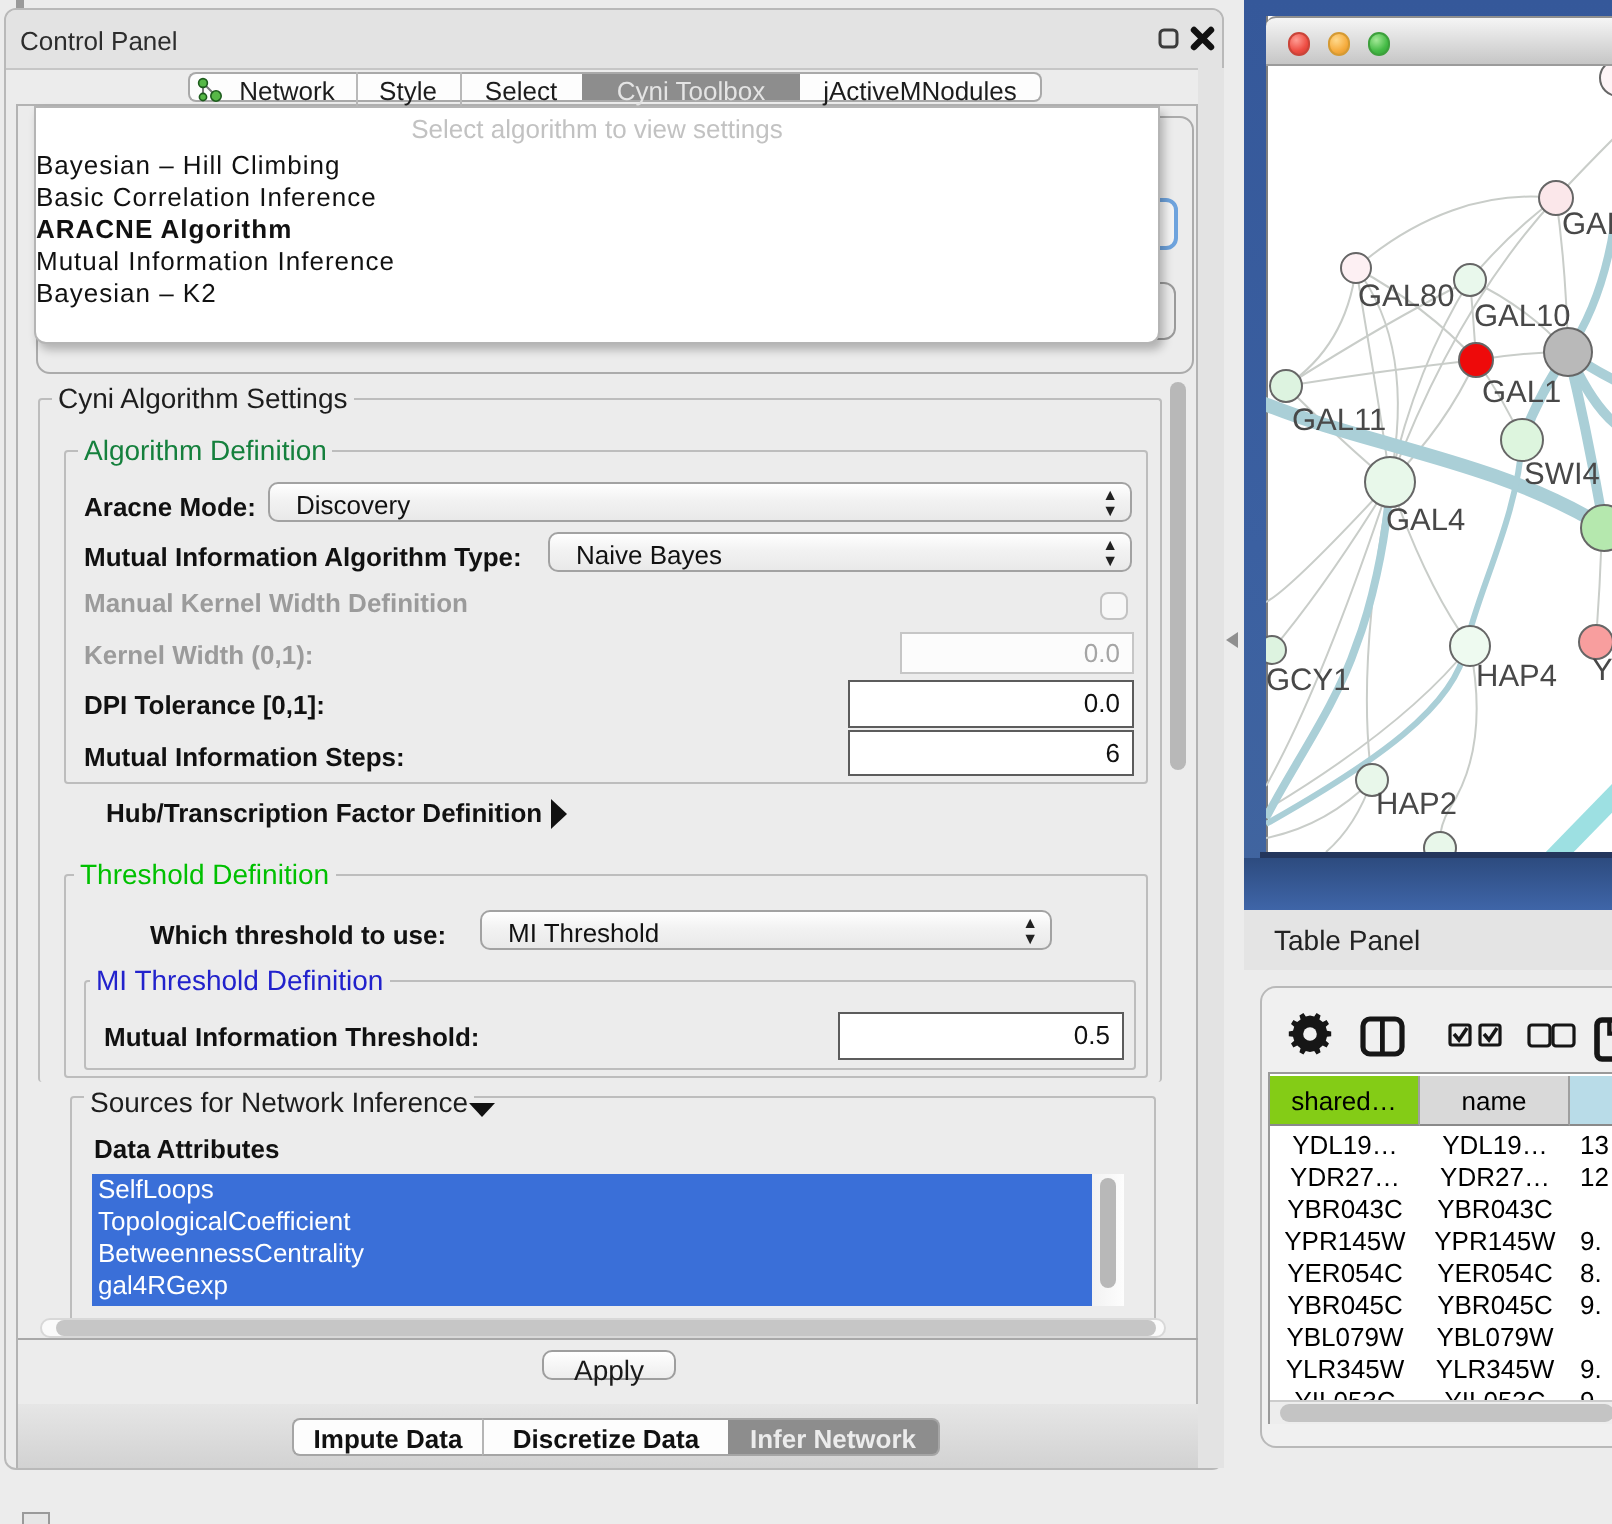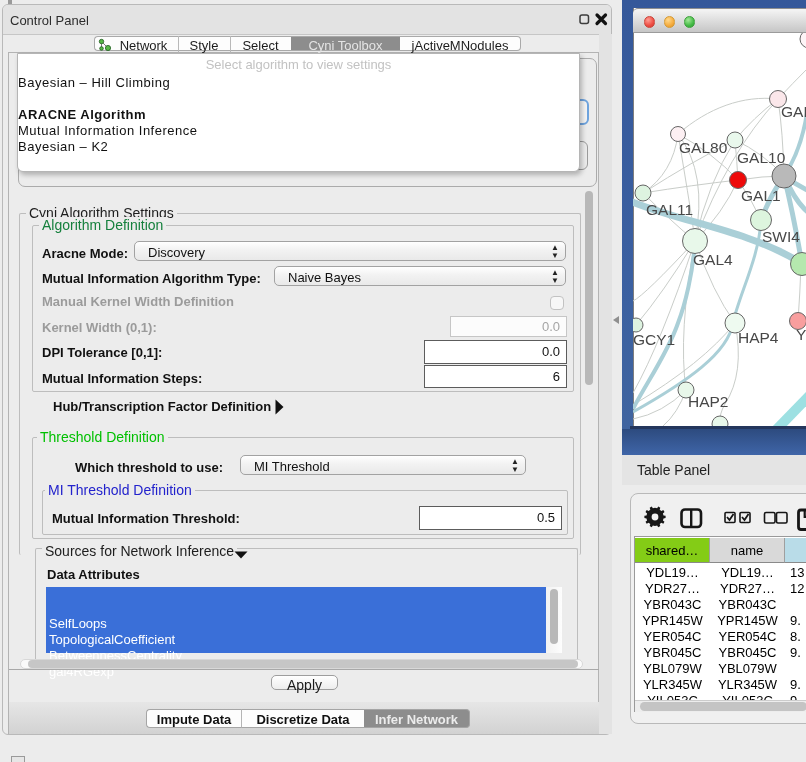--- a/index.html
+++ b/index.html
@@ -101,26 +101,27 @@
 <svg class="abs" style="left:98px;top:38px;" width="14" height="14" viewBox="0 0 14 14">
   <path d="M3.5 3.5 L10 10 M3.5 3.5 L3.5 10" stroke="#7a7a7a" stroke-width="1"></path>
   <circle cx="3.5" cy="3.5" r="2.2" fill="#57b847" stroke="#1d5c1d" stroke-width="0.8"></circle>
   <circle cx="10" cy="10" r="2.6" fill="#57b847" stroke="#1d5c1d" stroke-width="0.8"></circle>
   <circle cx="3.5" cy="10.5" r="1.8" fill="#57b847" stroke="#1d5c1d" stroke-width="0.8"></circle>
 </svg>
 
 <div id="drop" class="abs">
   <div class="hint">Select algorithm to view settings</div>
   <div class="it" style="top:21px;">Bayesian – Hill Climbing</div>
+  <div class="it" style="top:37px;">Basic Correlation Inference</div>
   <div class="it" style="top:53px;font-weight:bold;">ARACNE Algorithm</div>
   <div class="it" style="top:69px;">Mutual Information Inference</div>
   <div class="it" style="top:85px;">Bayesian – K2</div>
 </div>
 
-<div class="grp" style="left:19px;top:213px;width:562px;height:342px;border-bottom:none;">
+<div class="grp" style="left:19px;top:199px;width:562px;height:342px;border-bottom:none;">
   <b>Cyni Algorithm Settings</b>
 </div>
 
 <div class="grp" style="left:32px;top:225px;width:542px;height:167px;">
   <b style="color:#15803d;">Algorithm Definition</b>
 </div>
 <div class="lblB" style="left:42px;top:246px;">Aracne Mode:</div>
 <div class="combo" style="left:134px;top:241px;width:432px;height:20px;">
   <span>Discovery</span>
     <span class="ar">▲<br>▼</span>
@@ -160,21 +161,21 @@
 
 <div class="grp" style="left:35px;top:548px;width:543px;height:121px;border-bottom:none;">
   <b style="top:-6px;">Sources for Network Inference</b>
 </div>
 <svg class="abs" style="left:234px;top:551px;" width="14" height="8" viewBox="0 0 14 8">
   <path d="M0.5 0.5 L13.5 0.5 L7 7.5 Z" fill="#111"></path>
 </svg>
 <div class="lblB" style="left:47px;top:567px;">Data Attributes</div>
 
 <div class="abs" style="left:46px;top:587px;width:500px;height:66px;background:#3a6fd8;color:#fff;font-size:13px;">
-  <div style="padding:17px 0 0 3px;line-height:16px;margin-top:12px;">SelfLoops<br>TopologicalCoefficient<br>BetweennessCentrality<br>gal4RGexp</div>
+  <div style="padding:0 0 0 3px;line-height:16px;">SelfLoops<br>TopologicalCoefficient<br>BetweennessCentrality<br>gal4RGexp</div>
 </div>
 <div class="abs" style="left:546px;top:587px;width:16px;height:66px;background:linear-gradient(90deg,#f2f2f2,#fdfdfd);"></div>
 <div class="thumbV" style="left:550px;top:589px;width:8px;height:55px;"></div>
 
 <div class="thumbV" style="left:585px;top:191px;width:8px;height:194px;"></div>
 <div class="abs" style="left:20px;top:659px;width:563px;height:10px;background:#fafafa;border:1px solid #d8d8d8;border-radius:5px;box-sizing:border-box;"></div>
 <div class="thumbH" style="left:28px;top:660px;width:550px;height:8px;"></div>
 
 <div class="abs" style="left:9px;top:669px;width:590px;height:1px;background:#a8a8a8;"></div>
 <div class="abs" style="left:271px;top:675px;width:67px;height:15px;background:linear-gradient(#ffffff,#ededed);border:1px solid #9e9e9e;border-radius:5px;box-sizing:border-box;text-align:center;font-size:14px;line-height:19px;color:#1a1a1a;">Apply</div>

